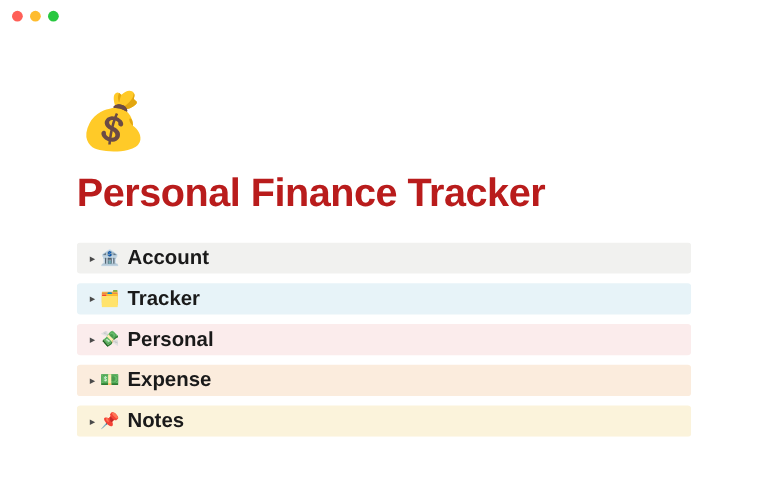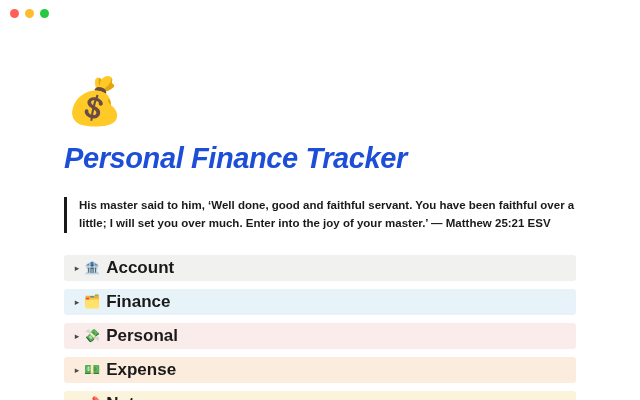--- a/index.html
+++ b/index.html
@@ -54,27 +54,26 @@
   .page-icon {
     font-size: 46px;
     line-height: 1;
     margin-top: 52px;
     margin-bottom: 18px;
     margin-left: 2px;
     user-select: none;
   }
 
   .page-title {
-    font-size: 29px;
+    font-size: 33px;
     font-weight: bold;
-    color: #1d4ed8;
+    color: #b91c1c;
     letter-spacing: -0.4px;
     margin: 0 0 22px 0;
     line-height: 1.15;
-    font-style: italic;
   }
 
   .quote {
     border-left: 3px solid #1a1a1a;
     padding-left: 12px;
     margin-bottom: 22px;
   }
   .quote-text {
     font-size: 11.5px;
     line-height: 1.55;
@@ -138,36 +137,33 @@
       <span class="dot dot-max"></span>
     </div>
   </div>
 
   <div class="page">
 
     <div class="page-icon">💰</div>
 
     <h1 class="page-title">Personal Finance Tracker</h1>
 
-    <div class="quote">
-      <div class="quote-text">His master said to him, ‘Well done, good and faithful servant. You have been faithful over a little; I will set you over much. Enter into the joy of your master.’ — Matthew 25:21 ESV</div>
-    </div>
 
     <div class="toggles clipped">
 
       <div class="toggle-row bg-gray">
         <span class="caret">▸</span>
         <span class="toggle-emoji">🏦</span>
         <span class="toggle-label">Account</span>
       </div>
 
       <div class="toggle-row bg-blue">
         <span class="caret">▸</span>
         <span class="toggle-emoji">🗂️</span>
-        <span class="toggle-label">Finance</span>
+        <span class="toggle-label">Tracker</span>
       </div>
 
       <div class="toggle-row bg-red">
         <span class="caret">▸</span>
         <span class="toggle-emoji">💸</span>
         <span class="toggle-label">Personal</span>
       </div>
 
       <div class="toggle-row bg-orange">
         <span class="caret">▸</span>

